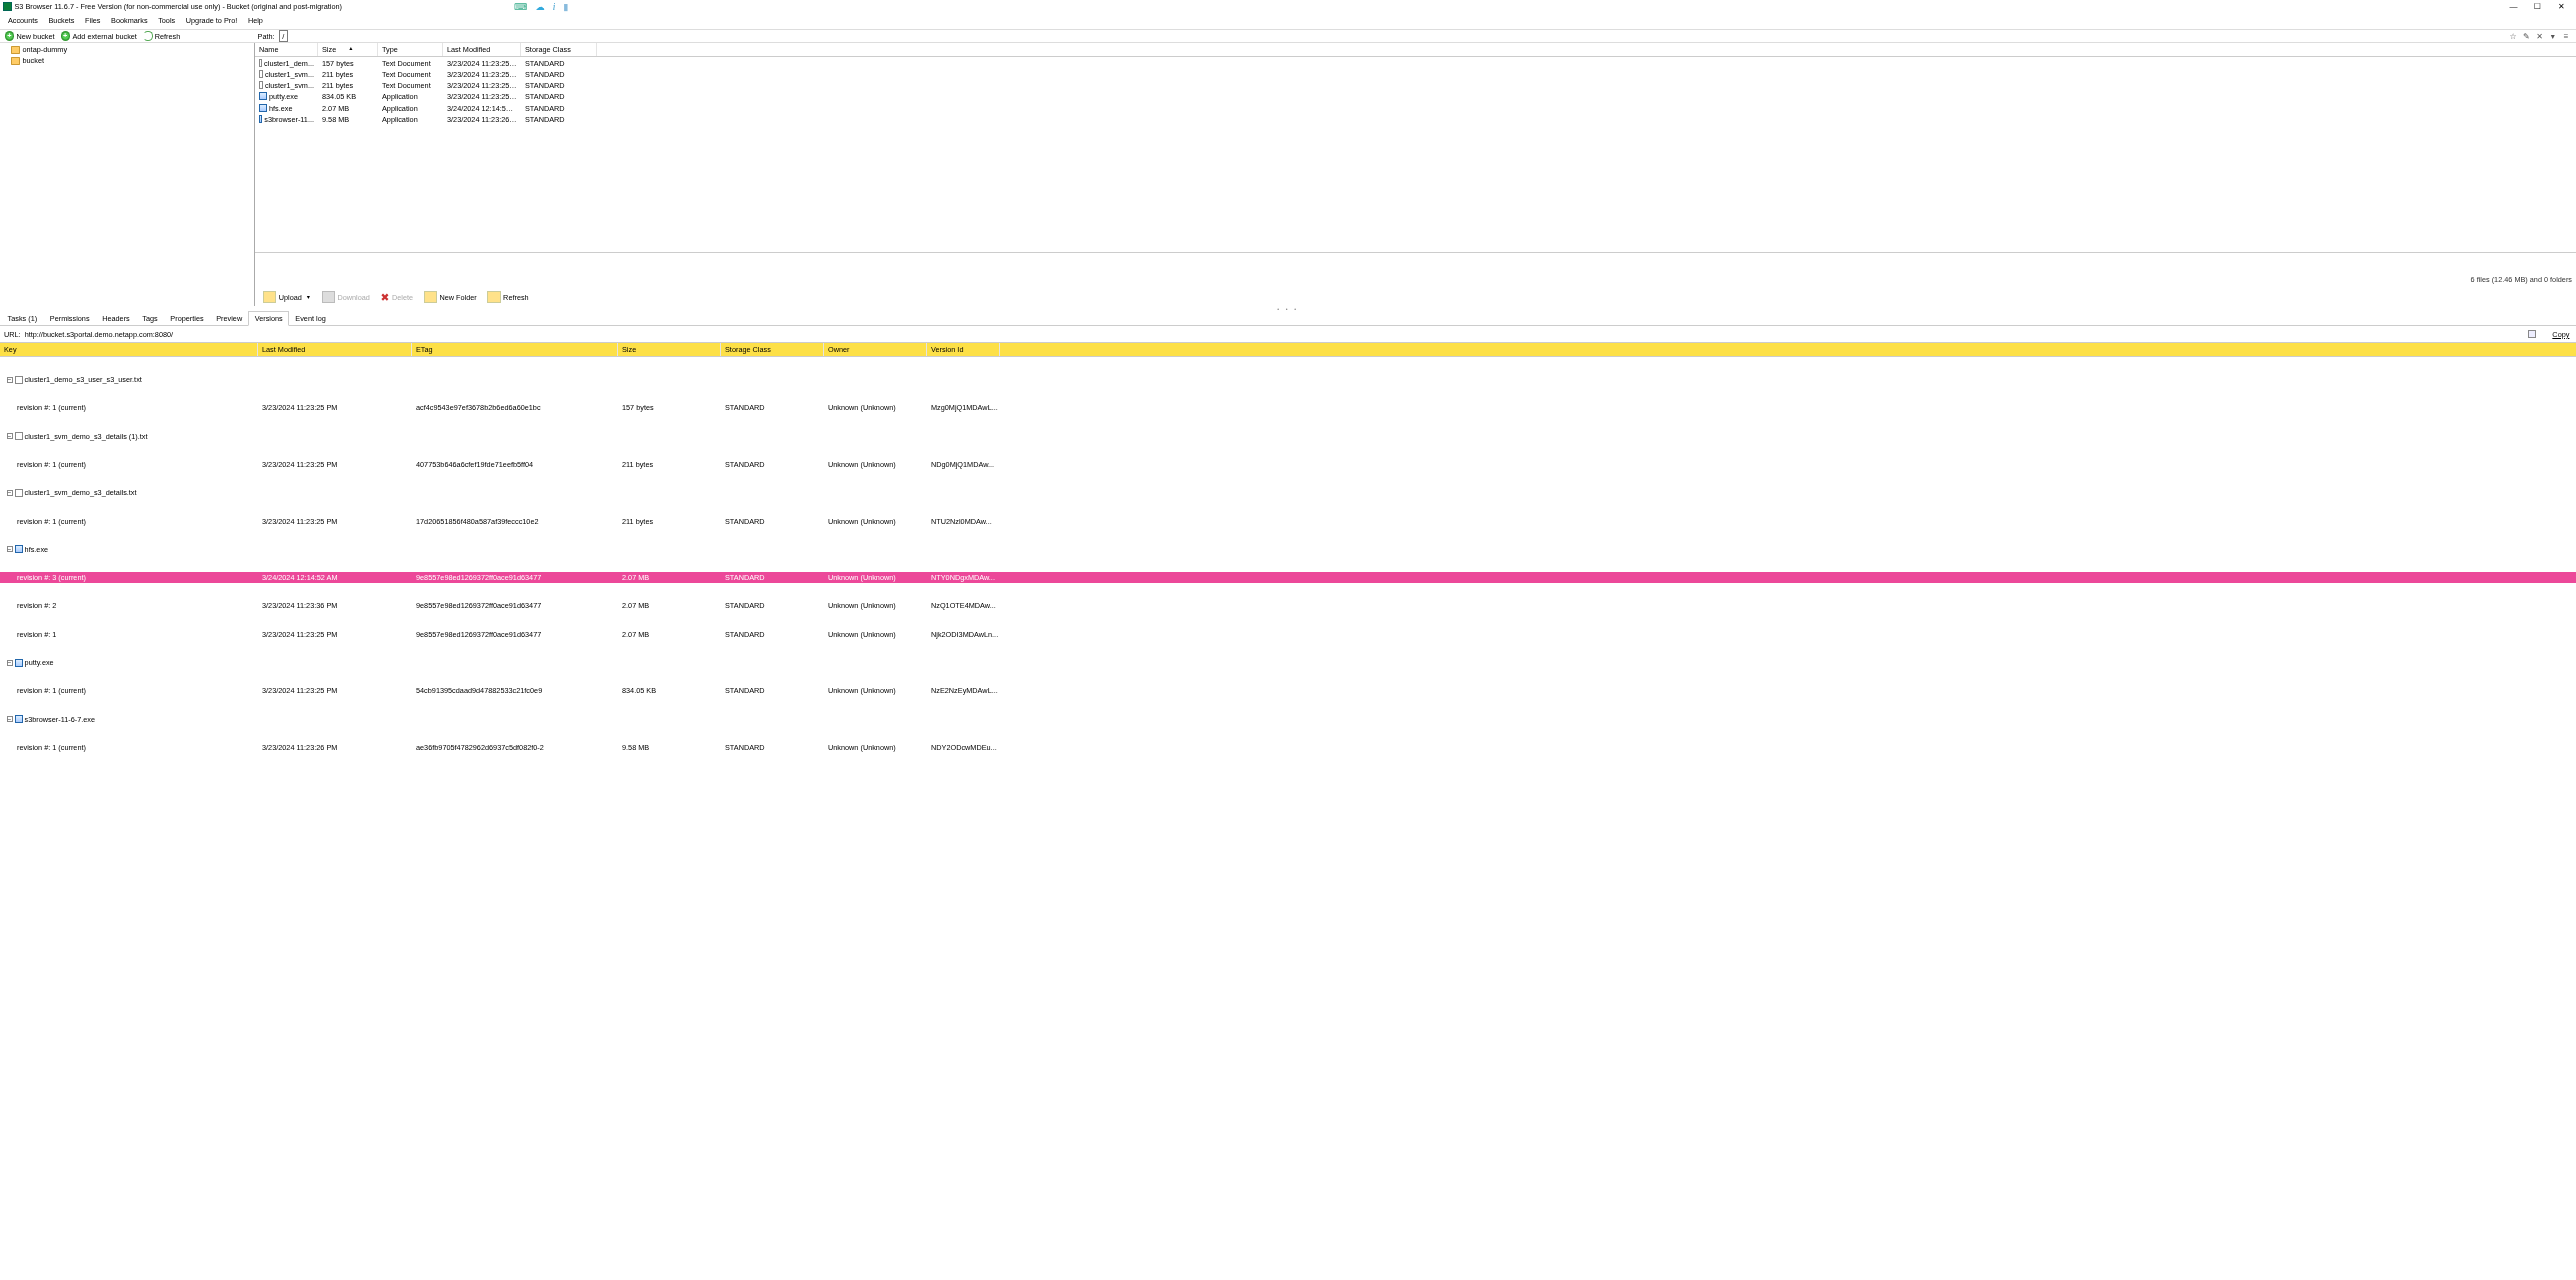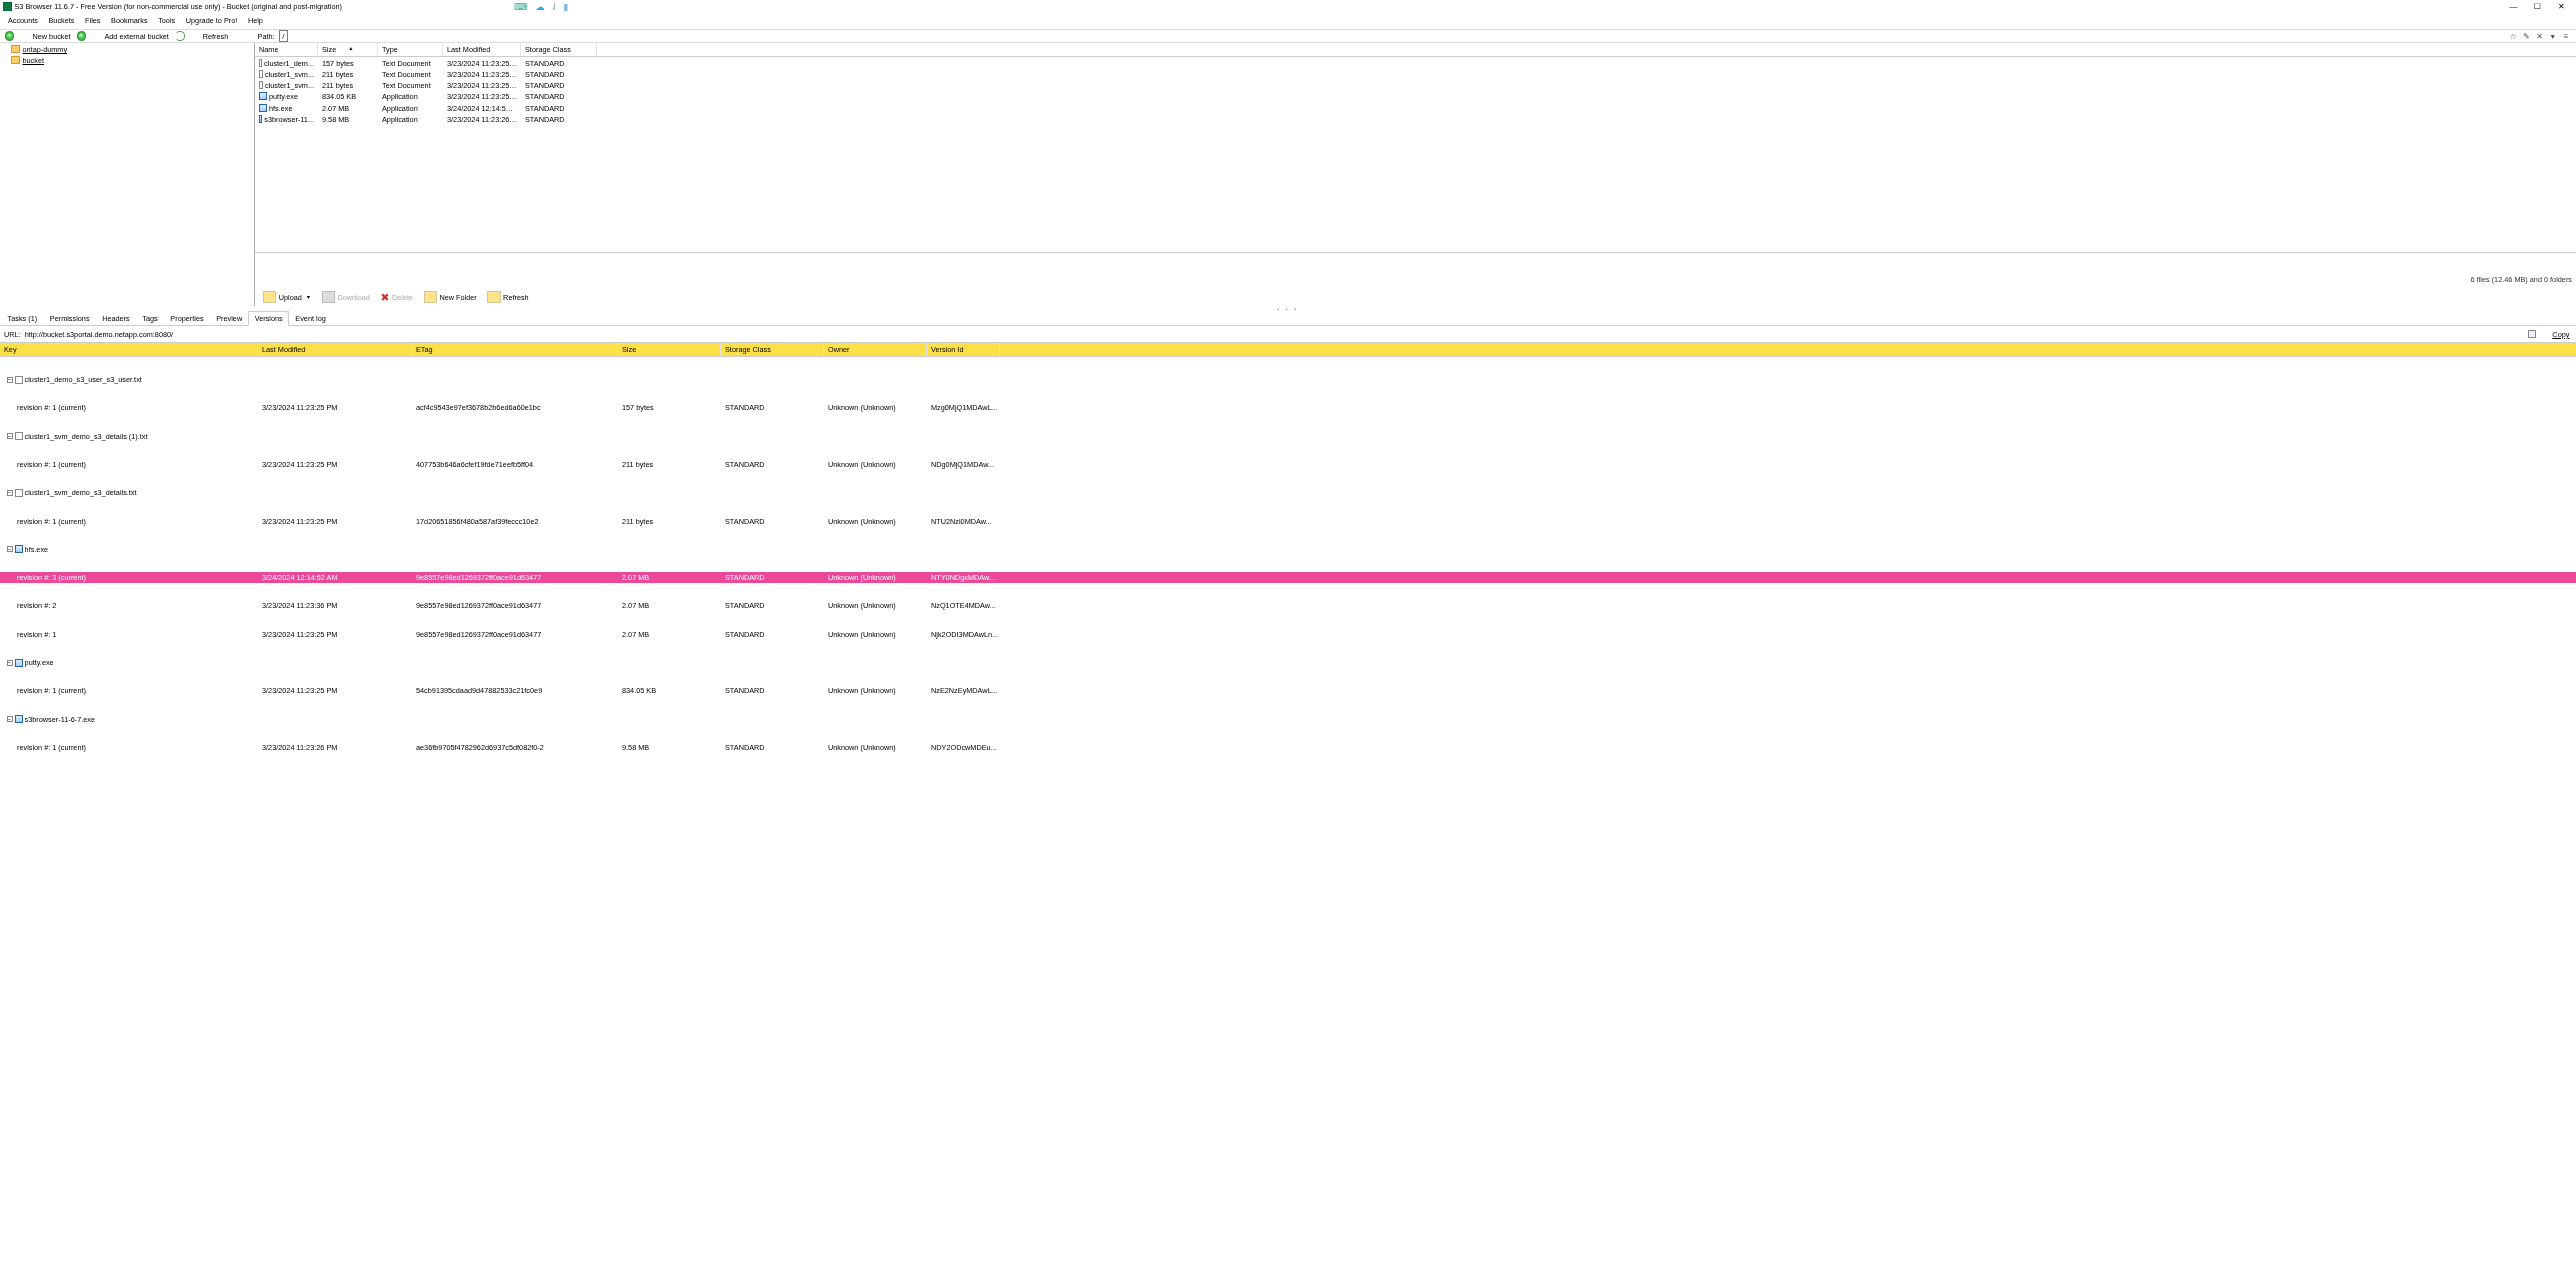--- a/index.html
+++ b/index.html
@@ -14,34 +14,34 @@
   .titlebar .spacer { flex: 1; }
   .winbtn { width: 24px; height: 13.2px; display:flex; align-items:center; justify-content:center; font-size:8px; }
   
   
   .menubar { display: flex; padding: 1.3px 2.6px; border-bottom:0; }
   .menubar .item { padding: 2px 5.3px; }
   
   
   .toolrow { display:flex; align-items:center; height:14.6px; border-top:0.7px solid #ddd; border-bottom:0.7px solid #ddd;}
   .toolrow .left { display:flex; align-items:center; padding:0 2.6px; gap:1.3px; width:255px;}
-  .toolrow .tbtn { display:flex; align-items:center; gap:18px; padding:0.7px 2.6px;}
+  .toolrow .tbtn { display:flex; align-items:center; gap:2px; padding:0.7px 2.6px;}
   .toolrow .tbtn .ic { width:9.3px; height:9.3px; display:inline-block;}
   .ic-add { background: radial-gradient(circle,#5c5 40%,#393 60%); border-radius:50%; position:relative;}
   .ic-add::after{content:"+"; color:#fff; font-size:7.3px; font-weight:bold; position:absolute; left:2px; top:-0.7px;}
   .ic-ref { border:1.3px solid #5a5; border-left-color:transparent; border-radius:50%; width:8px;height:8px;}
   .toolrow .right { display:flex; align-items:center; flex:1; padding:0 2.6px; gap:4px;}
   .pathbox { border:0.7px solid #7a7a7a; padding:0.7px 2.6px; min-width:9.3px; background:#fff;}
   .righticons { display:flex; gap:4px; margin-left:auto; padding-right:2.6px;}
   .righticons span { width:9.3px; height:9.3px; display:inline-flex; align-items:center; justify-content:center; font-size:8px; color:#555;}
   
   
   .main { display:flex; height: 263px; }
   .tree { width:255px; border-right:0.7px solid #aaa; padding:1.3px 2.6px; overflow:auto;}
-  .tree .node { display:flex; align-items:flex-start; gap:2.6px; padding:0.7px 0 0.7px 8px;text-decoration:underline;}
+  .tree .node { display:flex; align-items:flex-end; gap:2.6px; padding:0.7px 0 0.7px 8px;}
   .foldericon { width:9.3px;height:8px; background:#fc6; border:0.7px solid #c93; border-radius:0.7px; display:inline-block;}
   
   .fileside { flex:1; display:flex; flex-direction:column; position:relative;}
   .filehdr { display:flex; border-bottom:0.7px solid #ccc; background:#fff;}
   .filehdr .col { padding:2px 4px; border-right:0.7px solid #e4e4e4; white-space:nowrap; overflow:hidden; }
   .c-name{width:63px;} .c-size{width:60px;} .c-type{width:65px;} .c-lm{width:78px;} .c-sc{width:76px;}
   .filelist { flex:1; overflow:auto;}
   .frow { display:flex; align-items:center; height:11.3px; }
   .frow .cell{ padding:0 4px; white-space:nowrap; overflow:hidden; text-overflow:ellipsis;}
   .frow .c-name{display:flex;gap:2px;}

